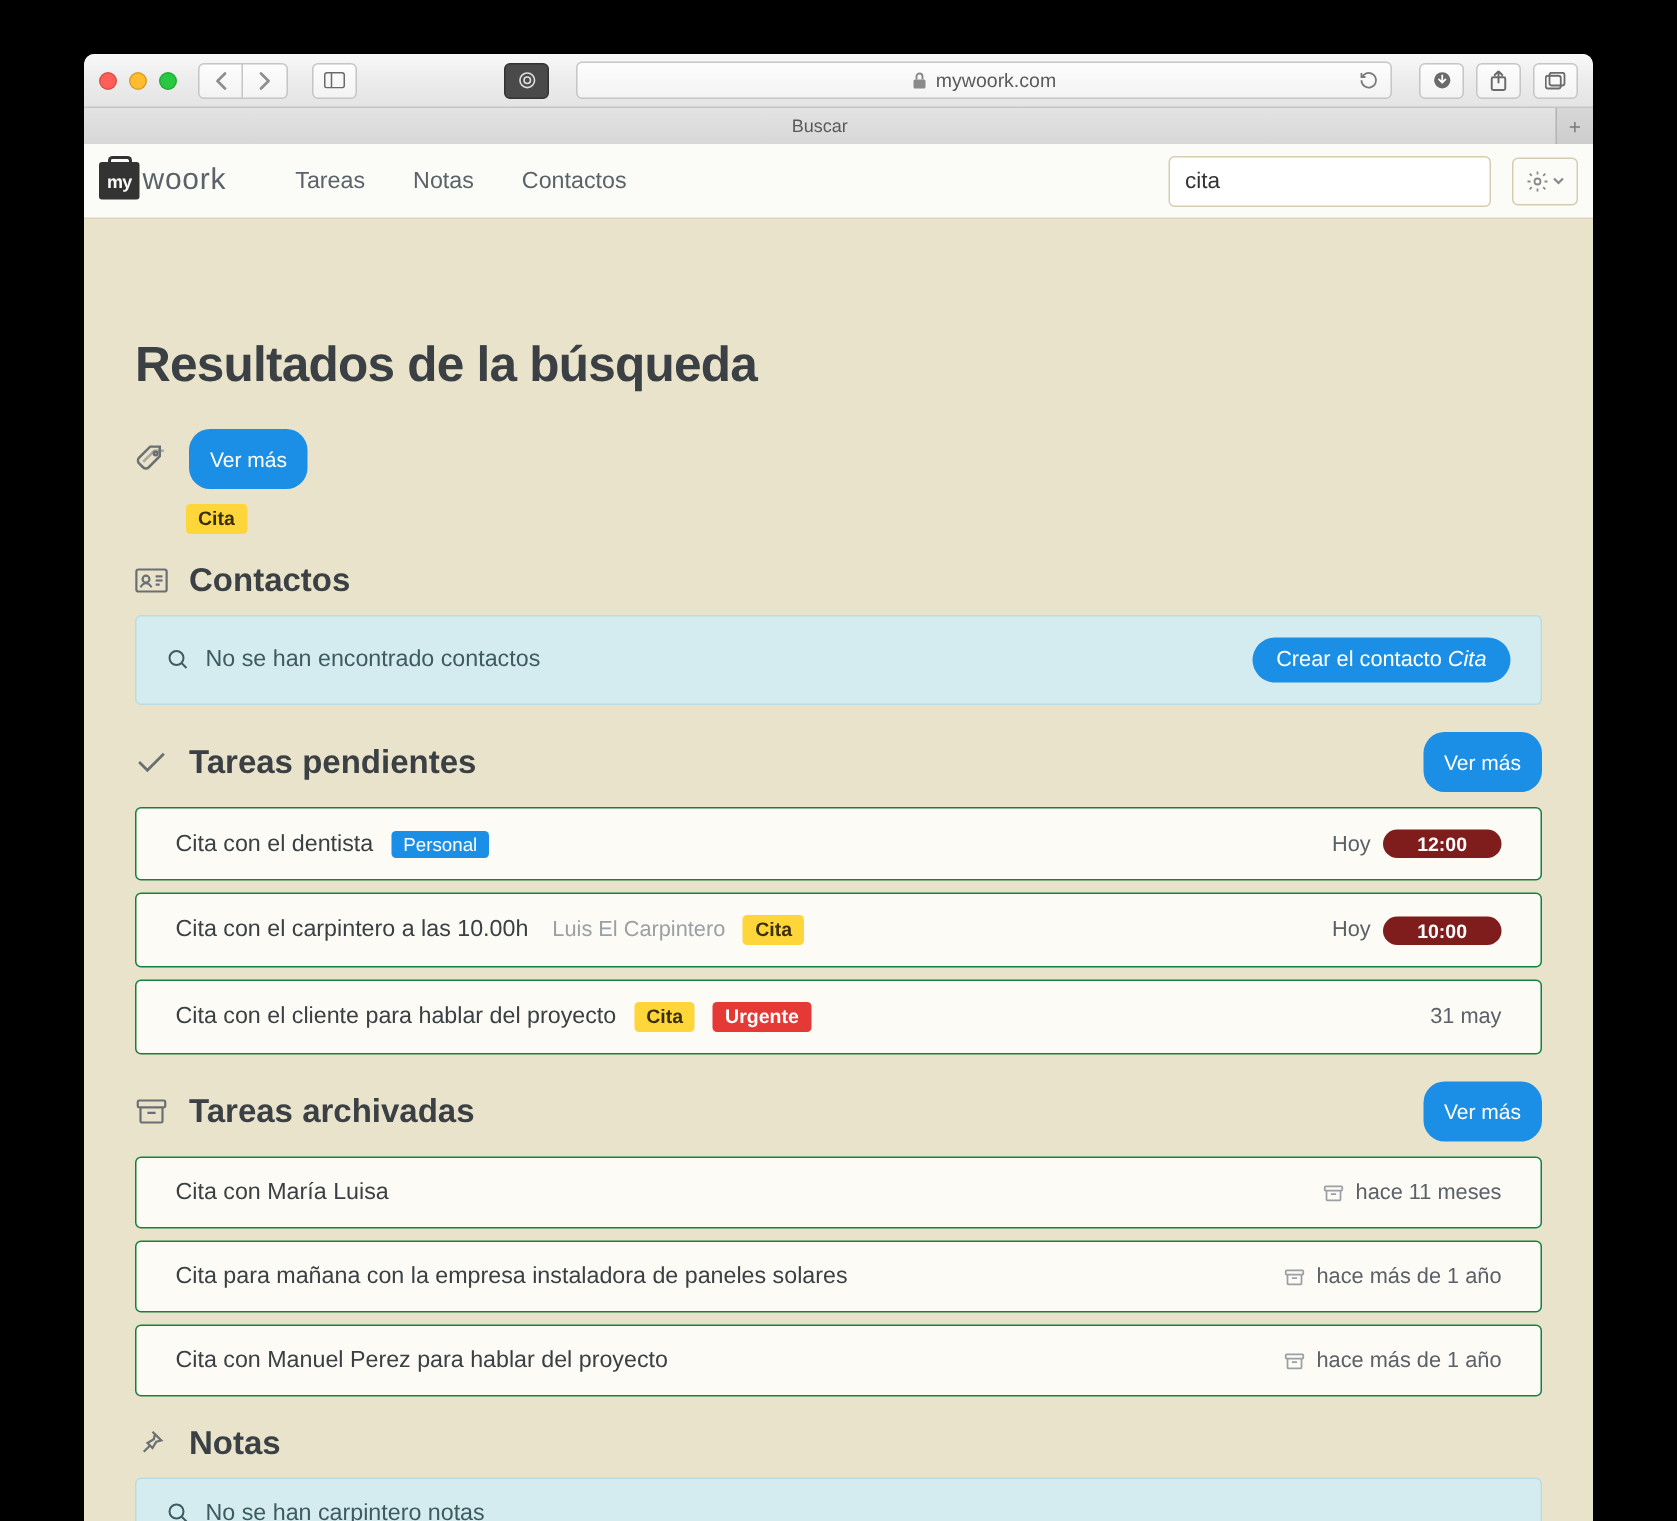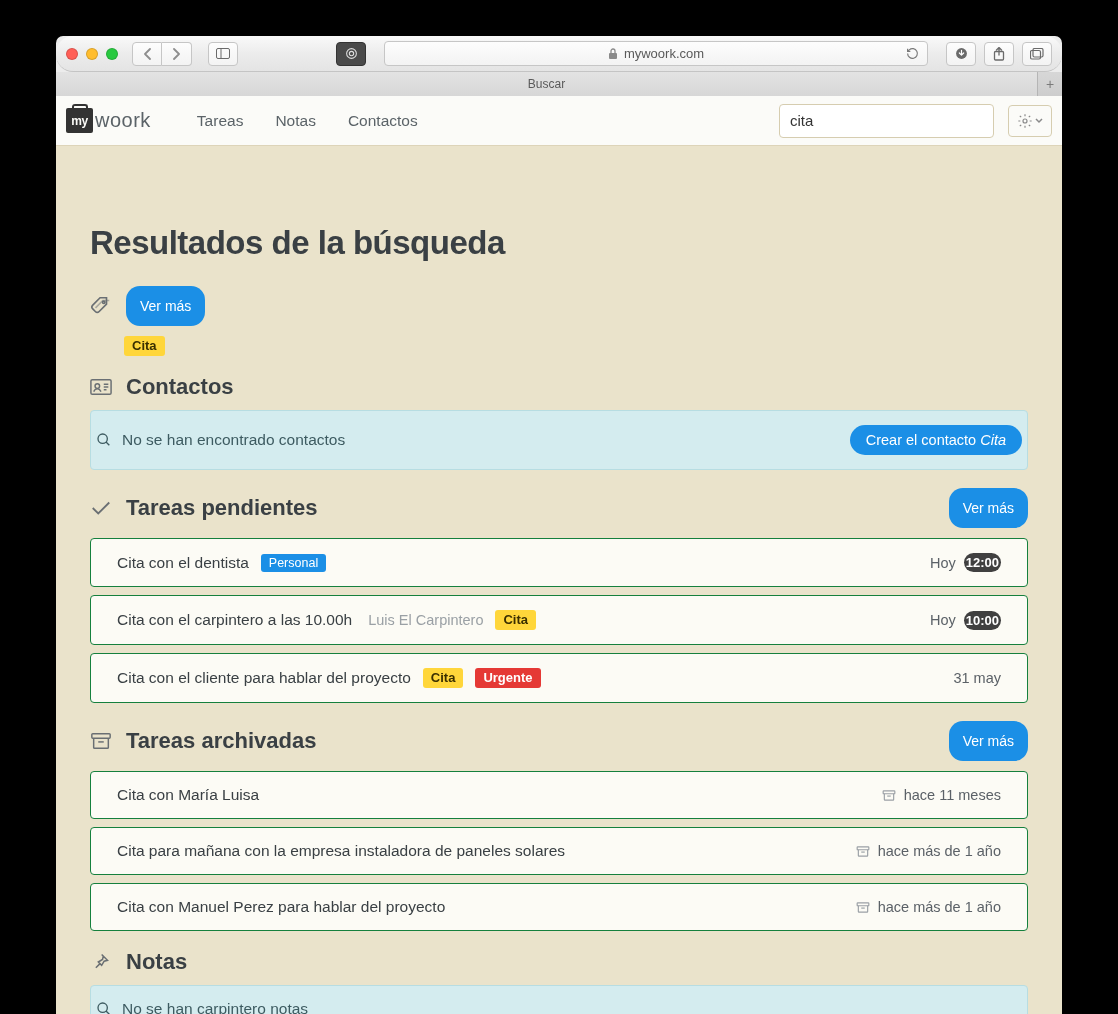--- a/index.html
+++ b/index.html
@@ -16,21 +16,20 @@
     box-shadow:0 18px 50px rgba(0,0,0,0.55),0 0 0 1px rgba(0,0,0,0.3);
     overflow:hidden;
   }
   
   .titlebar {
     height:36px;
     background:linear-gradient(#f9f9f9,#ececec 50%,#e4e4e4);
     border-bottom:1px solid #c4c4c4;
     display:flex; align-items:center; padding:0 10px; gap:8px;
     position:relative;
-    border-radius:17px;
   }
   .traffic-lights { display:flex; gap:8px; }
   .tl { width:12px; height:12px; border-radius:50%; border:0.5px solid rgba(0,0,0,0.15);}
   .tl.red{background:#ff5f57;} .tl.yellow{background:#ffbd2e;} .tl.green{background:#28c940;}
   .navbtns { display:flex; margin-left:6px; }
   .btn-seg {
     width:30px; height:24px; background:linear-gradient(#fdfdfd,#f3f3f3);
     border:1px solid #c6c6c6; display:flex; align-items:center; justify-content:center;
     color:#8e8e8e; font-size:13px;
   }
@@ -114,21 +113,21 @@
   }
   .tag{
     display:inline-block; padding:2px 8px 3px; border-radius:3px; font-size:13px; font-weight:700;
   }
   .tag.yellow{ background:#ffd63a; color:#3a2f00;}
   .tag.blue{ background:#1b8fe6; color:#fff; font-weight:400; font-size:12.5px; padding:2px 8px;}
   .tag.red{ background:#e53935; color:#fff; font-weight:600; font-size:13px;}
   .tags-row{ padding-left:34px;}
   .empty-box{
     background:#d4ecef; border:1px solid #b7dde2; border-radius:4px;
-    padding:14px 5px; display:flex; align-items:center; gap:14px;
+    padding:14px 20px; display:flex; align-items:center; gap:14px;
     color:#3d5b61; font-size:15.5px;
   }
   .empty-box .msg{ flex:1; display:flex; align-items:center; gap:10px;}
   .crear-btn{
     background:#1b8fe6; color:#fff; border:none; border-radius:16px;
     padding:7px 16px; font-size:14.5px; cursor:pointer;
   }
   .crear-btn em{ font-style:italic;}
   .card{
     background:#fcfbf5; border:1px solid #15803d; border-radius:4px;
@@ -136,21 +135,21 @@
     display:flex; align-items:center; gap:12px;
     color:#3a4044; font-size:15.5px;
   }
   .card .title{ color:#3a4044;}
   .card .extra{ color:#9aa0a5; font-size:14.5px; margin-left:4px;}
   .card .right{
     margin-left:auto; display:flex; align-items:center; gap:8px;
     color:#5b6167; font-size:14.5px;
   }
   .pill{
-    background:#404040; color:#fff; border-radius:11px; padding:2px 2px;
+    background:#7f1d1d; color:#fff; border-radius:11px; padding:2px 23px;
     font-size:13px; font-weight:600;
   }
   .arch-icon{ color:#9aa0a5; }
   svg{ display:block; }
   .search-mini{ width:16px; height:16px; }
 </style>
 </head>
 <body>
 
 <div class="window">

